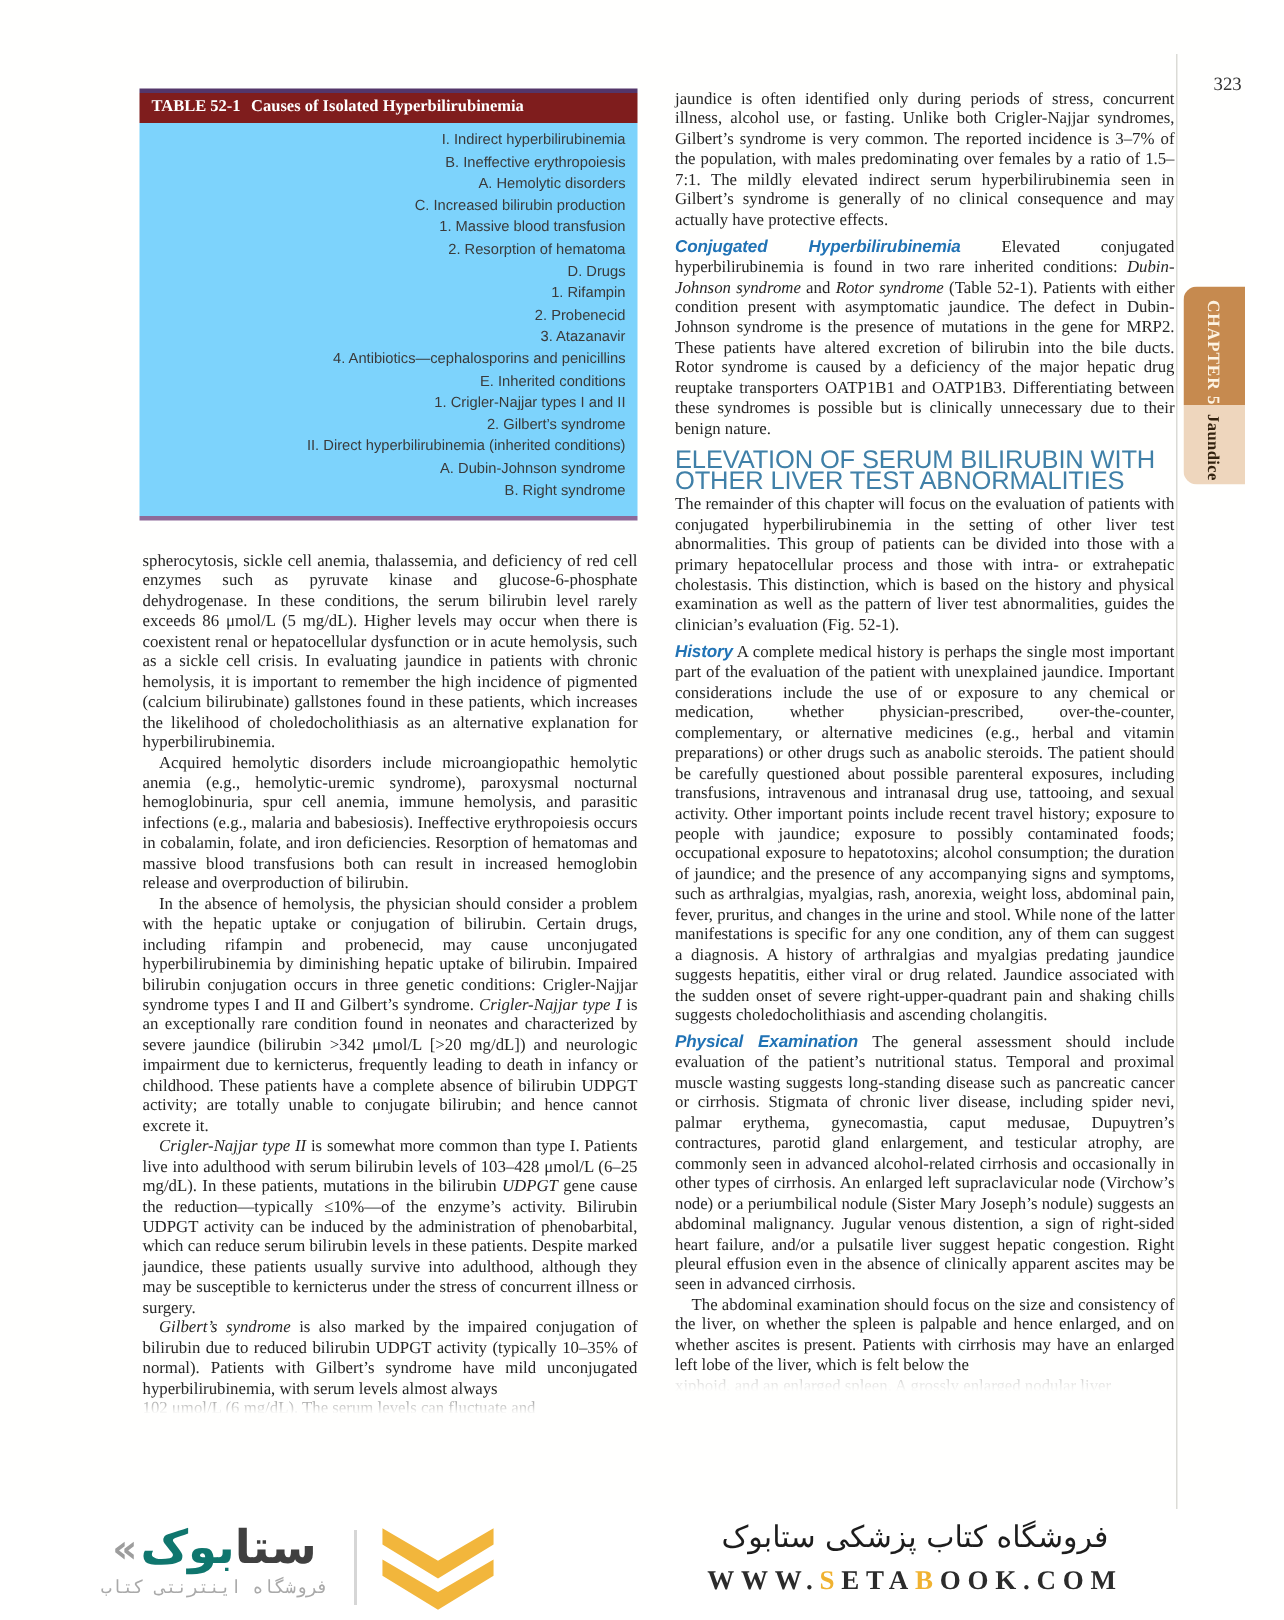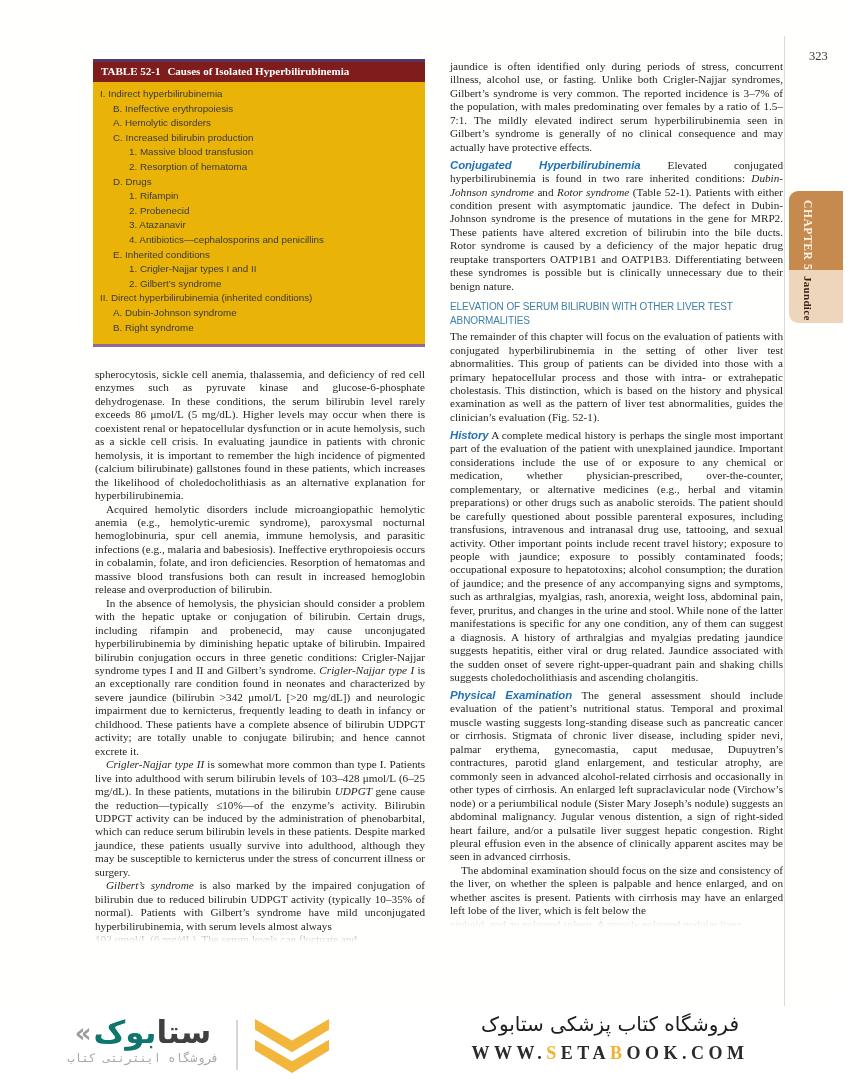--- a/index.html
+++ b/index.html
@@ -1,44 +1,44 @@
 <!DOCTYPE html>
 <html lang="en"><head>
 <meta charset="utf-8">
 <style>
   html,body{margin:0;padding:0;background:#ffffff;}
   .page{position:relative;width:830px;height:1080px;background:#fffffe;overflow:hidden;
-        font-family:"Liberation Serif",serif;color:#262626;padding-left:13px;}
+        font-family:"Liberation Serif",serif;color:#262626;}
   
   .edge-line{position:absolute;left:784px;top:36px;width:1px;height:972px;background:#dbdbd6;}
 
   
   .tbl{position:absolute;left:93px;top:59px;width:332px;border-top:3px solid #54366a;
        border-bottom:3px solid #8d6a99;}
   .tbl-head{background:#7f1d1d;color:#ffffff;padding:3px 8px 4px 8px;
             font-weight:700;font-size:11px;line-height:13px;}
   .tbl-head .cap{margin-left:7px;}
-  .tbl-body{background:#eab308;padding:5px 8px 9px 6px;
-            font-family:"Liberation Sans",sans-serif;font-size:9.8px;line-height:14.6px;color:#3a3a3a;}
+  .tbl-body{background:#7dd3fc;padding:5px 8px 9px 6px;
+            font-family:"Liberation Sans",sans-serif;font-size:9.8px;line-height:14.6px;color:#3a3a3a;text-align:right;}
   .tbl-body .trow{white-space:nowrap;}
   .tbl-body .ind0{padding-left:1px;}
   .tbl-body .ind1{padding-left:14px;}
   .tbl-body .ind2{padding-left:30px;}
 
   
   .col{position:absolute;text-align:justify;font-size:11.2px;line-height:13.45px;}
   .col-left{left:95px;top:368px;width:330px;}
   .col-right{left:450px;top:60px;width:333px;}
   .para{margin:0;}
   .para.indent{text-indent:11px;}
   .para.sp{margin-top:4.5px;}
   .s-i{font-style:italic;}
   .s-h{font-family:"Liberation Sans",sans-serif;font-weight:700;font-style:italic;
        color:#2173b5;font-size:11.4px;letter-spacing:-0.1px;}
-  .sec-head{font-family:"Liberation Sans",sans-serif;color:#4080a8;font-size:10px;
+  .sec-head{font-family:"Liberation Sans",sans-serif;color:#4080a8;font-size:17px;
             line-height:13.5px;letter-spacing:-0.1px;margin:7px 0 3px 0;text-align:left;}
   .cut{height:10px;overflow:hidden;opacity:.42;
        -webkit-mask-image:linear-gradient(#000 10%,transparent 95%);
        mask-image:linear-gradient(#000 10%,transparent 95%);}
   .cut2{opacity:.22;}
 
   
   .page-num{position:absolute;left:809px;top:49px;font-size:12.5px;color:#333;}
   .chapter-tab{position:absolute;left:789px;top:191px;width:67px;height:132px;
                border-radius:9px 0 0 9px;overflow:hidden;}

